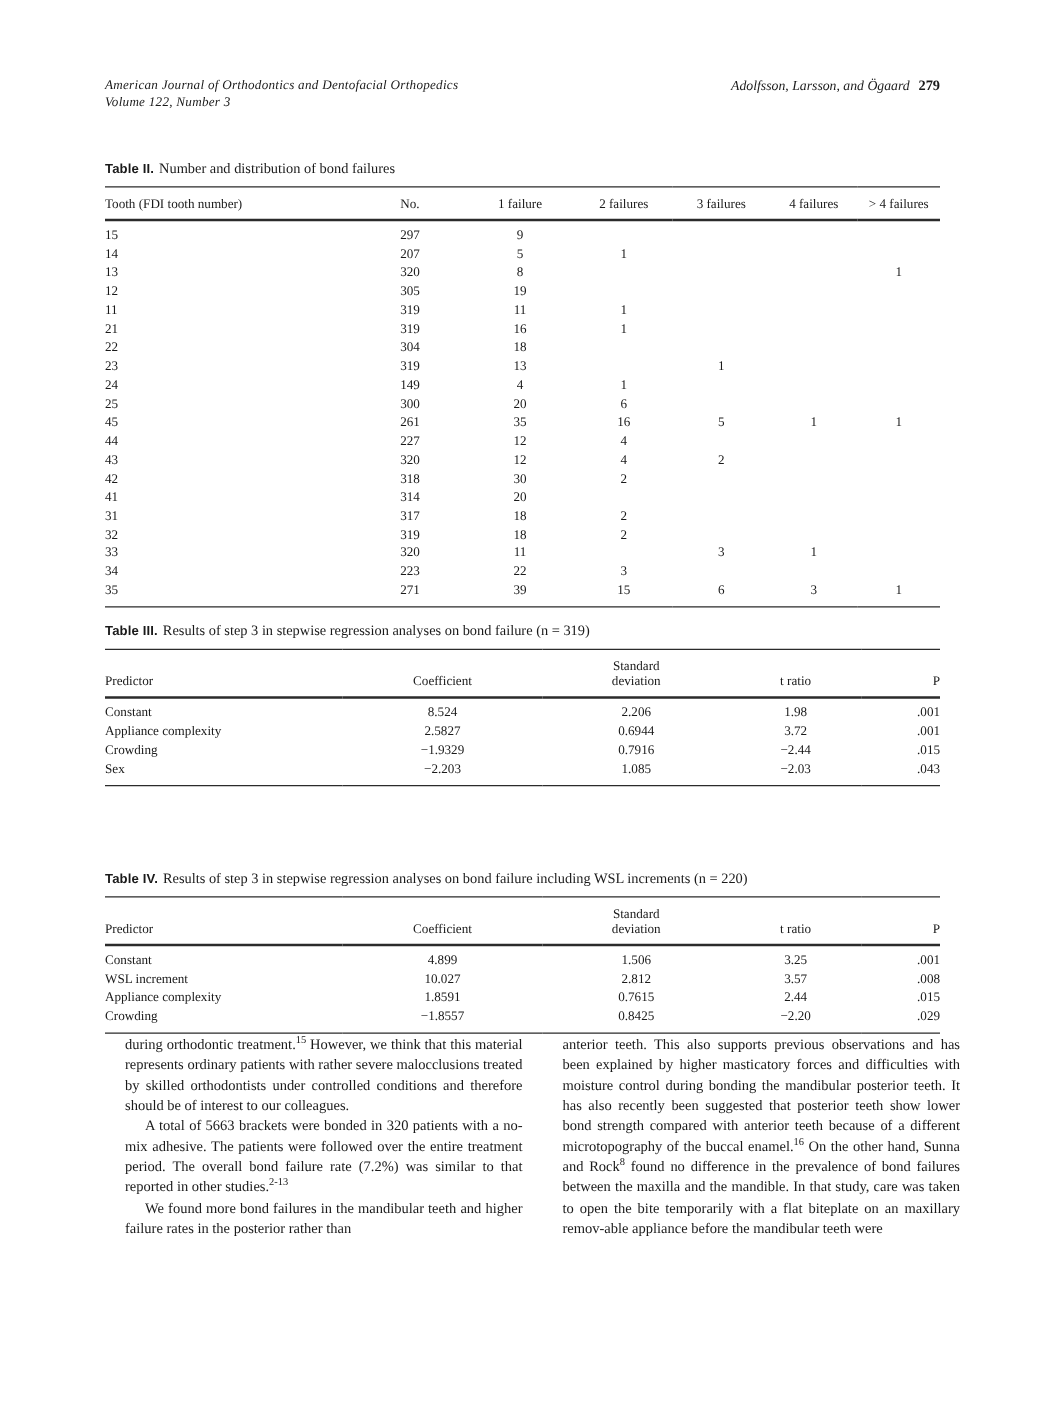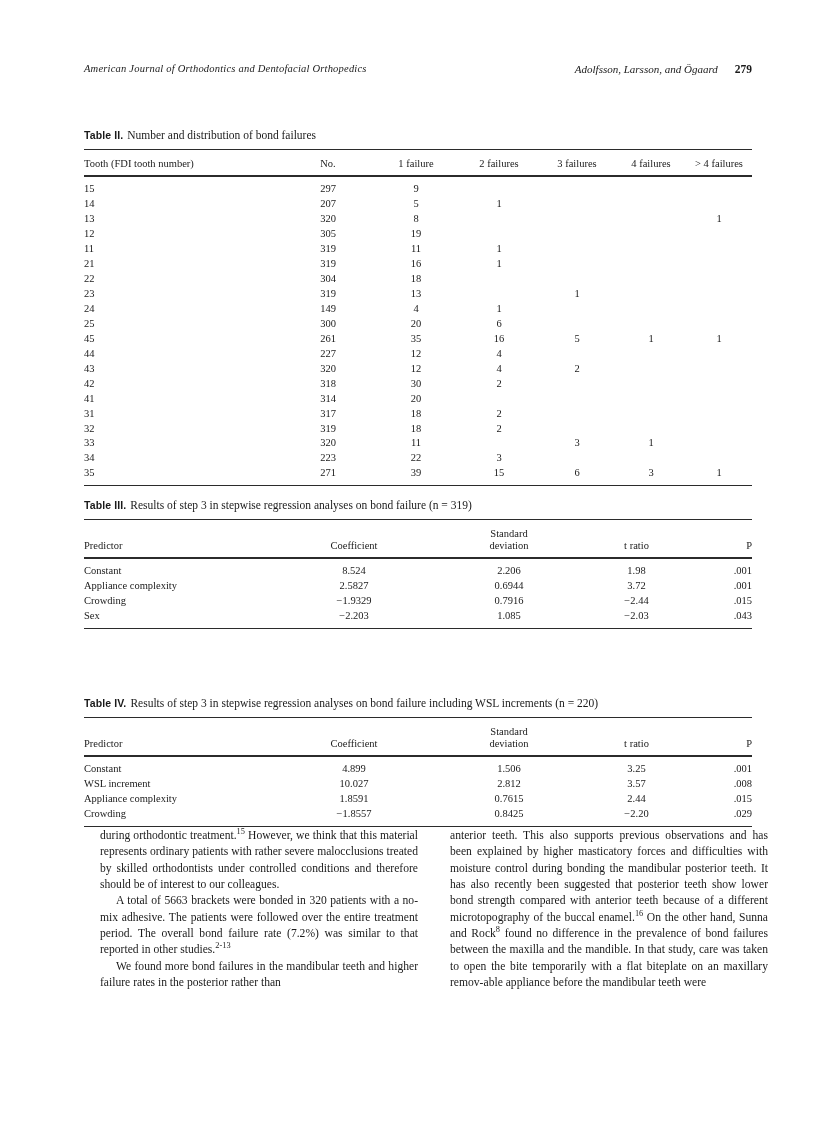--- a/index.html
+++ b/index.html
@@ -46,21 +46,21 @@
     top: 0;
     font-style: italic;
     font-size: 11px;
     line-height: 14px;
     white-space: nowrap;
   }
   .runhead-page {
     font-style: normal;
     font-weight: bold;
     font-size: 11.5px;
-    margin-left: 17px;
+    margin-left: 7px;
   }
 
   
   .table-block { position: absolute; left: 84px; width: 668px; }
   #table2 { top: 128px; }
   #table3 { top: 498px; }
   #table4 { top: 648px; margin-top: 48px; }
 
   .tbl-caption {
     font-size: 11.5px;
@@ -131,20 +131,21 @@
   sup { font-size: 0.72em; vertical-align: super; line-height: 0; }
 </style>
 </head>
 <body>
 
 <div class="page">
 
   <div class="runhead">
     <div class="runhead-left">
       <span>American Journal of Orthodontics and Dentofacial Orthopedics</span>
+      <span class="l2">Volume 122, Number 3</span>
     </div>
     <div class="runhead-right">
       <span>Adolfsson, Larsson, and Ögaard</span><span class="runhead-page">279</span>
     </div>
   </div>
 
   <div class="table-block" id="table2">
     <div class="tbl-caption">
       <span class="tnum">Table II.</span><span class="ttext">Number and distribution of bond failures</span>
     </div>

